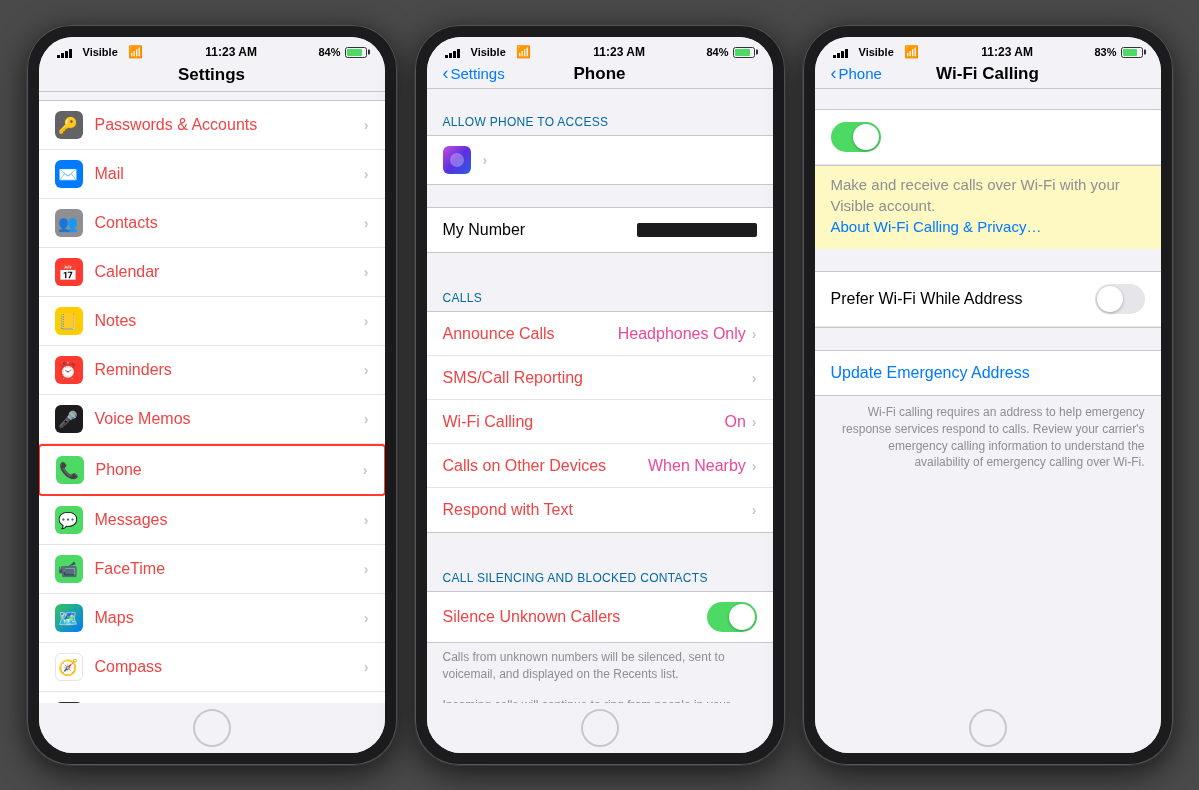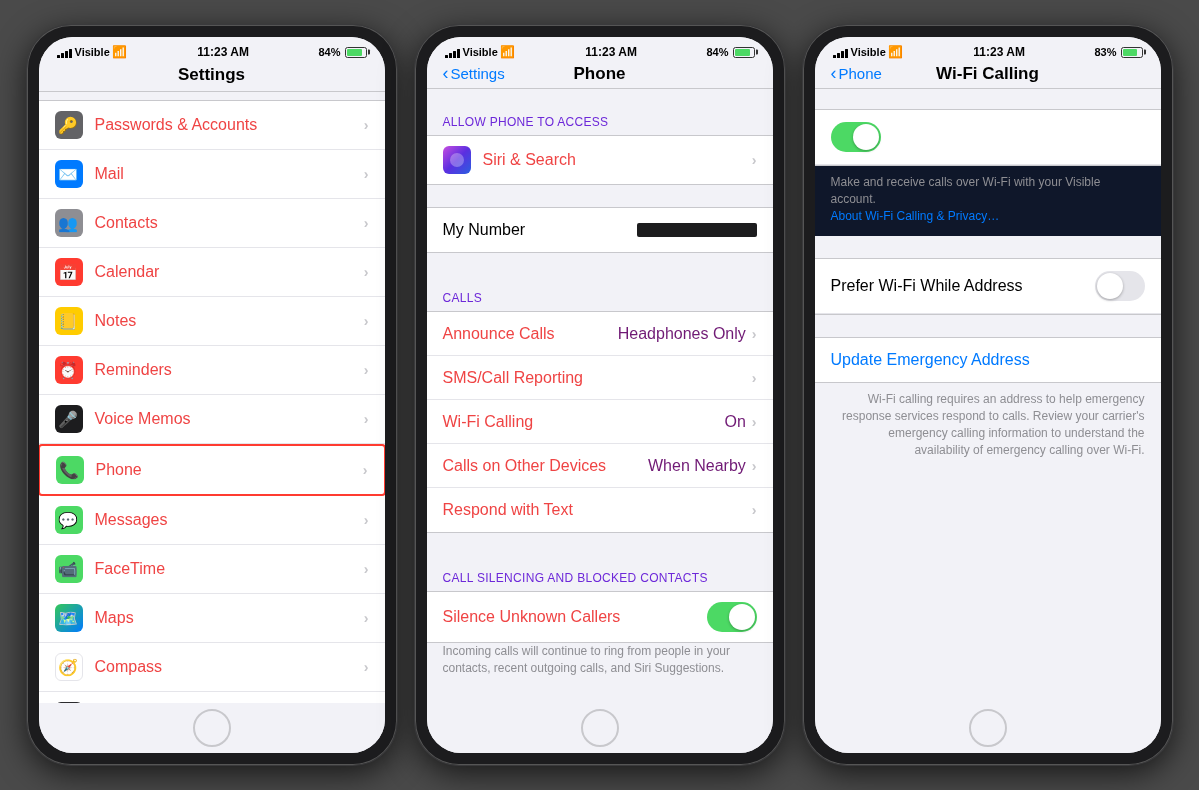--- a/index.html
+++ b/index.html
@@ -40,21 +40,21 @@
       background: #f2f2f7;
       display: flex;
       justify-content: space-between;
       align-items: center;
       padding: 6px 18px 2px 18px;
       font-size: 12px;
       font-weight: 600;
       flex-shrink: 0;
       height: 26px;
     }
-    .status-left { display: flex; align-items: center; gap: 3px; font-size: 11px; }
+    .status-left { display: flex; align-items: center; gap: 11px; font-size: 11px; }
     .status-center { font-size: 12px; font-weight: 600; }
     .status-right { display: flex; align-items: center; gap: 4px; font-size: 11px; }
     .battery-icon {
       width: 22px; height: 11px; border: 1.5px solid #333; border-radius: 2.5px;
       display: inline-flex; align-items: center; padding: 1px; position: relative;
     }
     .battery-icon::after {
       content: '';
       position: absolute;
       right: -4px; top: 50%; transform: translateY(-50%);
@@ -112,21 +112,21 @@
     .screen-content {
       flex: 1;
       overflow-y: auto;
       background: #f2f2f7;
     }
     .screen-content::-webkit-scrollbar { display: none; }
     .section-header {
       padding: 16px 16px 6px;
       font-size: 12px;
       font-weight: 400;
-      color: #6d28d9;
+      color: #0369a1;
       text-transform: uppercase;
       letter-spacing: 0.3px;
     }
     .list-group {
       background: #fff;
       border-top: 0.5px solid #c8c8cc;
       border-bottom: 0.5px solid #c8c8cc;
       margin-bottom: 0;
     }
     .list-item {
@@ -157,21 +157,21 @@
       font-size: 16px;
       flex-shrink: 0;
     }
     .list-label {
       flex: 1;
       font-size: 16px;
       color: #ef4444;
     }
     .list-value {
       font-size: 16px;
-      color: #701a75;
+      color: #ec4899;
       margin-right: 6px;
     }
     .chevron {
       color: #c8c8cc;
       font-size: 14px;
       font-weight: 600;
     }
 
     
     .my-number-row {
@@ -233,24 +233,24 @@
       border-bottom: 0.5px solid #e5e5ea;
       min-height: 44px;
     }
     .wifi-label {
       flex: 1;
       font-size: 16px;
       color: #000;
     }
     .wifi-desc {
       padding: 8px 16px 12px;
-      font-size: 12px;
+      font-size: 15px;
       color: #8e8e93;
       line-height: 1.4;
-      background: #0f172a;
+      background: #fef9c3;
     }
     .wifi-link {
       color: #007aff;
     }
     .update-address {
       display: flex;
       align-items: center;
       padding: 12px 16px;
       background: #fff;
       min-height: 44px;
@@ -446,21 +446,20 @@
     <div class="screen-content">
       <div class="group-gap" style="height:10px;"></div>
       <div class="section-header">ALLOW PHONE TO ACCESS</div>
       <div class="list-group">
         <div class="list-item">
           <div class="list-icon" style="background:linear-gradient(135deg,#c74de0,#5b2fe0,#2a5fe0);">
             <svg width="16" height="16" viewBox="0 0 16 16" fill="none">
                 <circle cx="8" cy="8" r="7" fill="rgba(255,255,255,0.3)"></circle>
               </svg>
           </div>
-          <span class="list-label">Siri &amp; Search</span>
           <span class="chevron">›</span>
         </div>
       </div>
       <div class="group-gap"></div>
       <div class="list-group">
         <div class="my-number-row">
           <span class="my-number-label">My Number</span>
           <div class="my-number-value"></div>
         </div>
       </div>
@@ -494,20 +493,21 @@
       <div class="group-gap"></div>
       <div class="section-header">CALL SILENCING AND BLOCKED CONTACTS</div>
       <div class="list-group">
         <div class="list-item">
           <span class="list-label">Silence Unknown Callers</span>
           <div class="toggle on">
             <div class="toggle-knob"></div>
           </div>
         </div>
       </div>
+      <div class="desc-text">Calls from unknown numbers will be silenced, sent to voicemail, and displayed on the Recents list.</div>
       <div class="desc-text" style="padding-top:0;">Incoming calls will continue to ring from people in your contacts, recent outgoing calls, and Siri Suggestions.</div>
     </div>
 
     <div class="home-button-area">
       <div class="home-button"></div>
     </div>
   </div>
 </div>
 
 <div class="phone">

